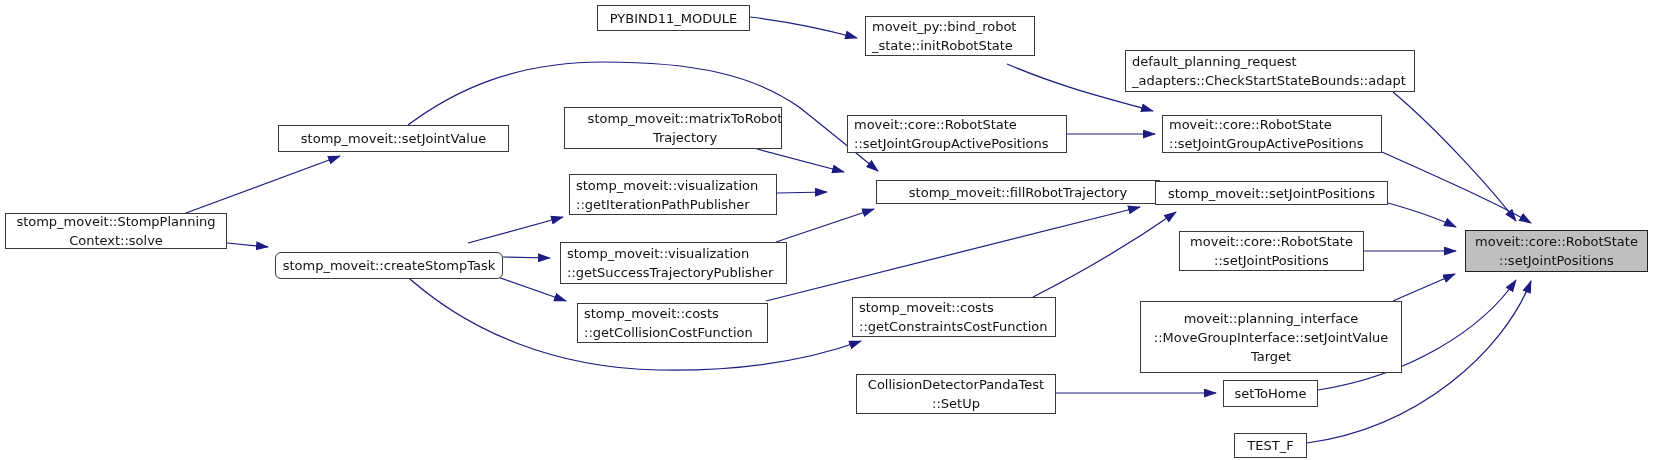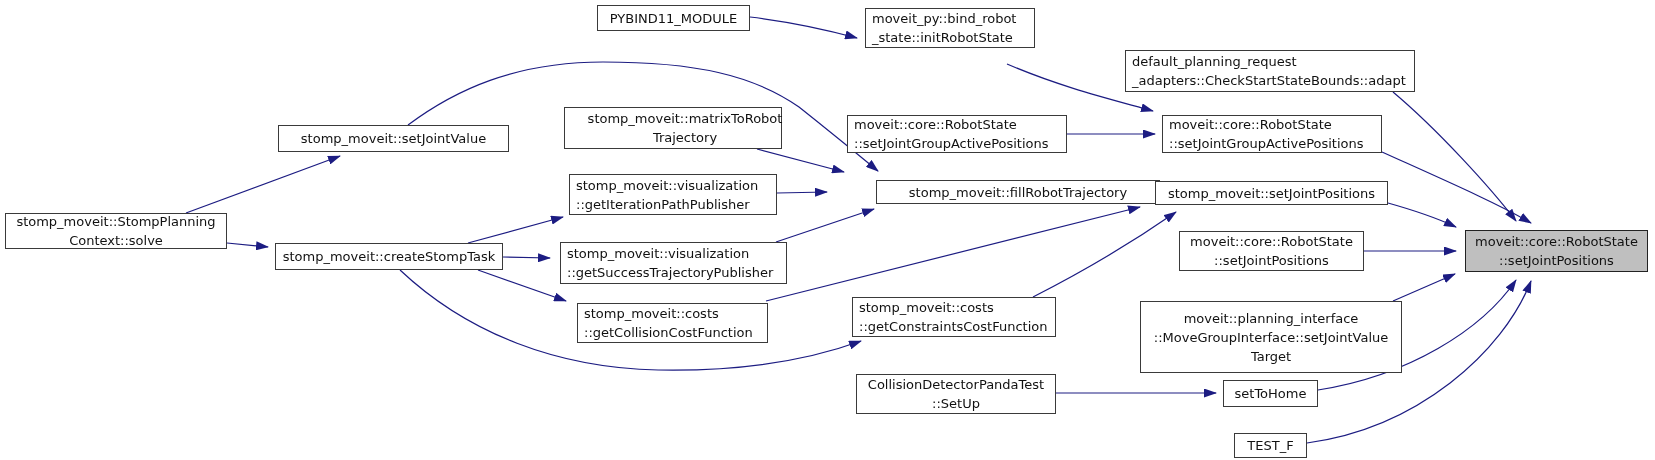--- a/index.html
+++ b/index.html
@@ -73,21 +73,21 @@
       <path d="M1318,390 C1408,376 1482,330 1516,280" fill="none" stroke="#1c1c82" stroke-width="1.2" marker-end="url(#arrow)"></path>
       <path d="M1307,443 C1418,428 1503,352 1531,281" fill="none" stroke="#1c1c82" stroke-width="1.2" marker-end="url(#arrow)"></path>
     </svg>
     <div class="node align-center" style="left: 5px; top: 213px; width: 222px; height: 36px;">
       <span>stomp_moveit::StompPlanning</span>
       <span>Context::solve</span>
     </div>
     <div class="node align-center" style="left: 278px; top: 125px; width: 231px; height: 27px;">
       <span>stomp_moveit::setJointValue</span>
     </div>
-    <div class="node align-center" style="left: 275px; top: 243px; width: 228px; height: 27px;">
+    <div class="node align-center" style="left: 275px; top: 252px; width: 228px; height: 27px; border-radius: 6px;">
       <span>stomp_moveit::createStompTask</span>
     </div>
     <div class="node align-center" style="left: 597px; top: 5px; width: 153px; height: 26px;">
       <span>PYBIND11_MODULE</span>
     </div>
     <div class="node align-center" style="left: 564px; top: 107px; width: 218px; height: 42px; padding-left: 24px;">
       <span>stomp_moveit::matrixToRobot</span>
       <span>Trajectory</span>
     </div>
     <div class="node align-left" style="left: 569px; top: 174px; width: 208px; height: 41px;">
@@ -95,21 +95,21 @@
       <span>::getIterationPathPublisher</span>
     </div>
     <div class="node align-left" style="left: 560px; top: 242px; width: 227px; height: 42px;">
       <span>stomp_moveit::visualization</span>
       <span>::getSuccessTrajectoryPublisher</span>
     </div>
     <div class="node align-left" style="left: 577px; top: 303px; width: 191px; height: 40px;">
       <span>stomp_moveit::costs</span>
       <span>::getCollisionCostFunction</span>
     </div>
-    <div class="node align-left" style="left: 865px; top: 8px; width: 170px; height: 40px;">
+    <div class="node align-left" style="left: 865px; top: 16px; width: 170px; height: 40px;">
       <span>moveit_py::bind_robot</span>
       <span>_state::initRobotState</span>
     </div>
     <div class="node align-left" style="left: 847px; top: 115px; width: 220px; height: 38px;">
       <span>moveit::core::RobotState</span>
       <span>::setJointGroupActivePositions</span>
     </div>
     <div class="node align-center" style="left: 835px; top: 180px; width: 284px; height: 24px; margin-left: 41px;">
       <span>stomp_moveit::fillRobotTrajectory</span>
     </div>

